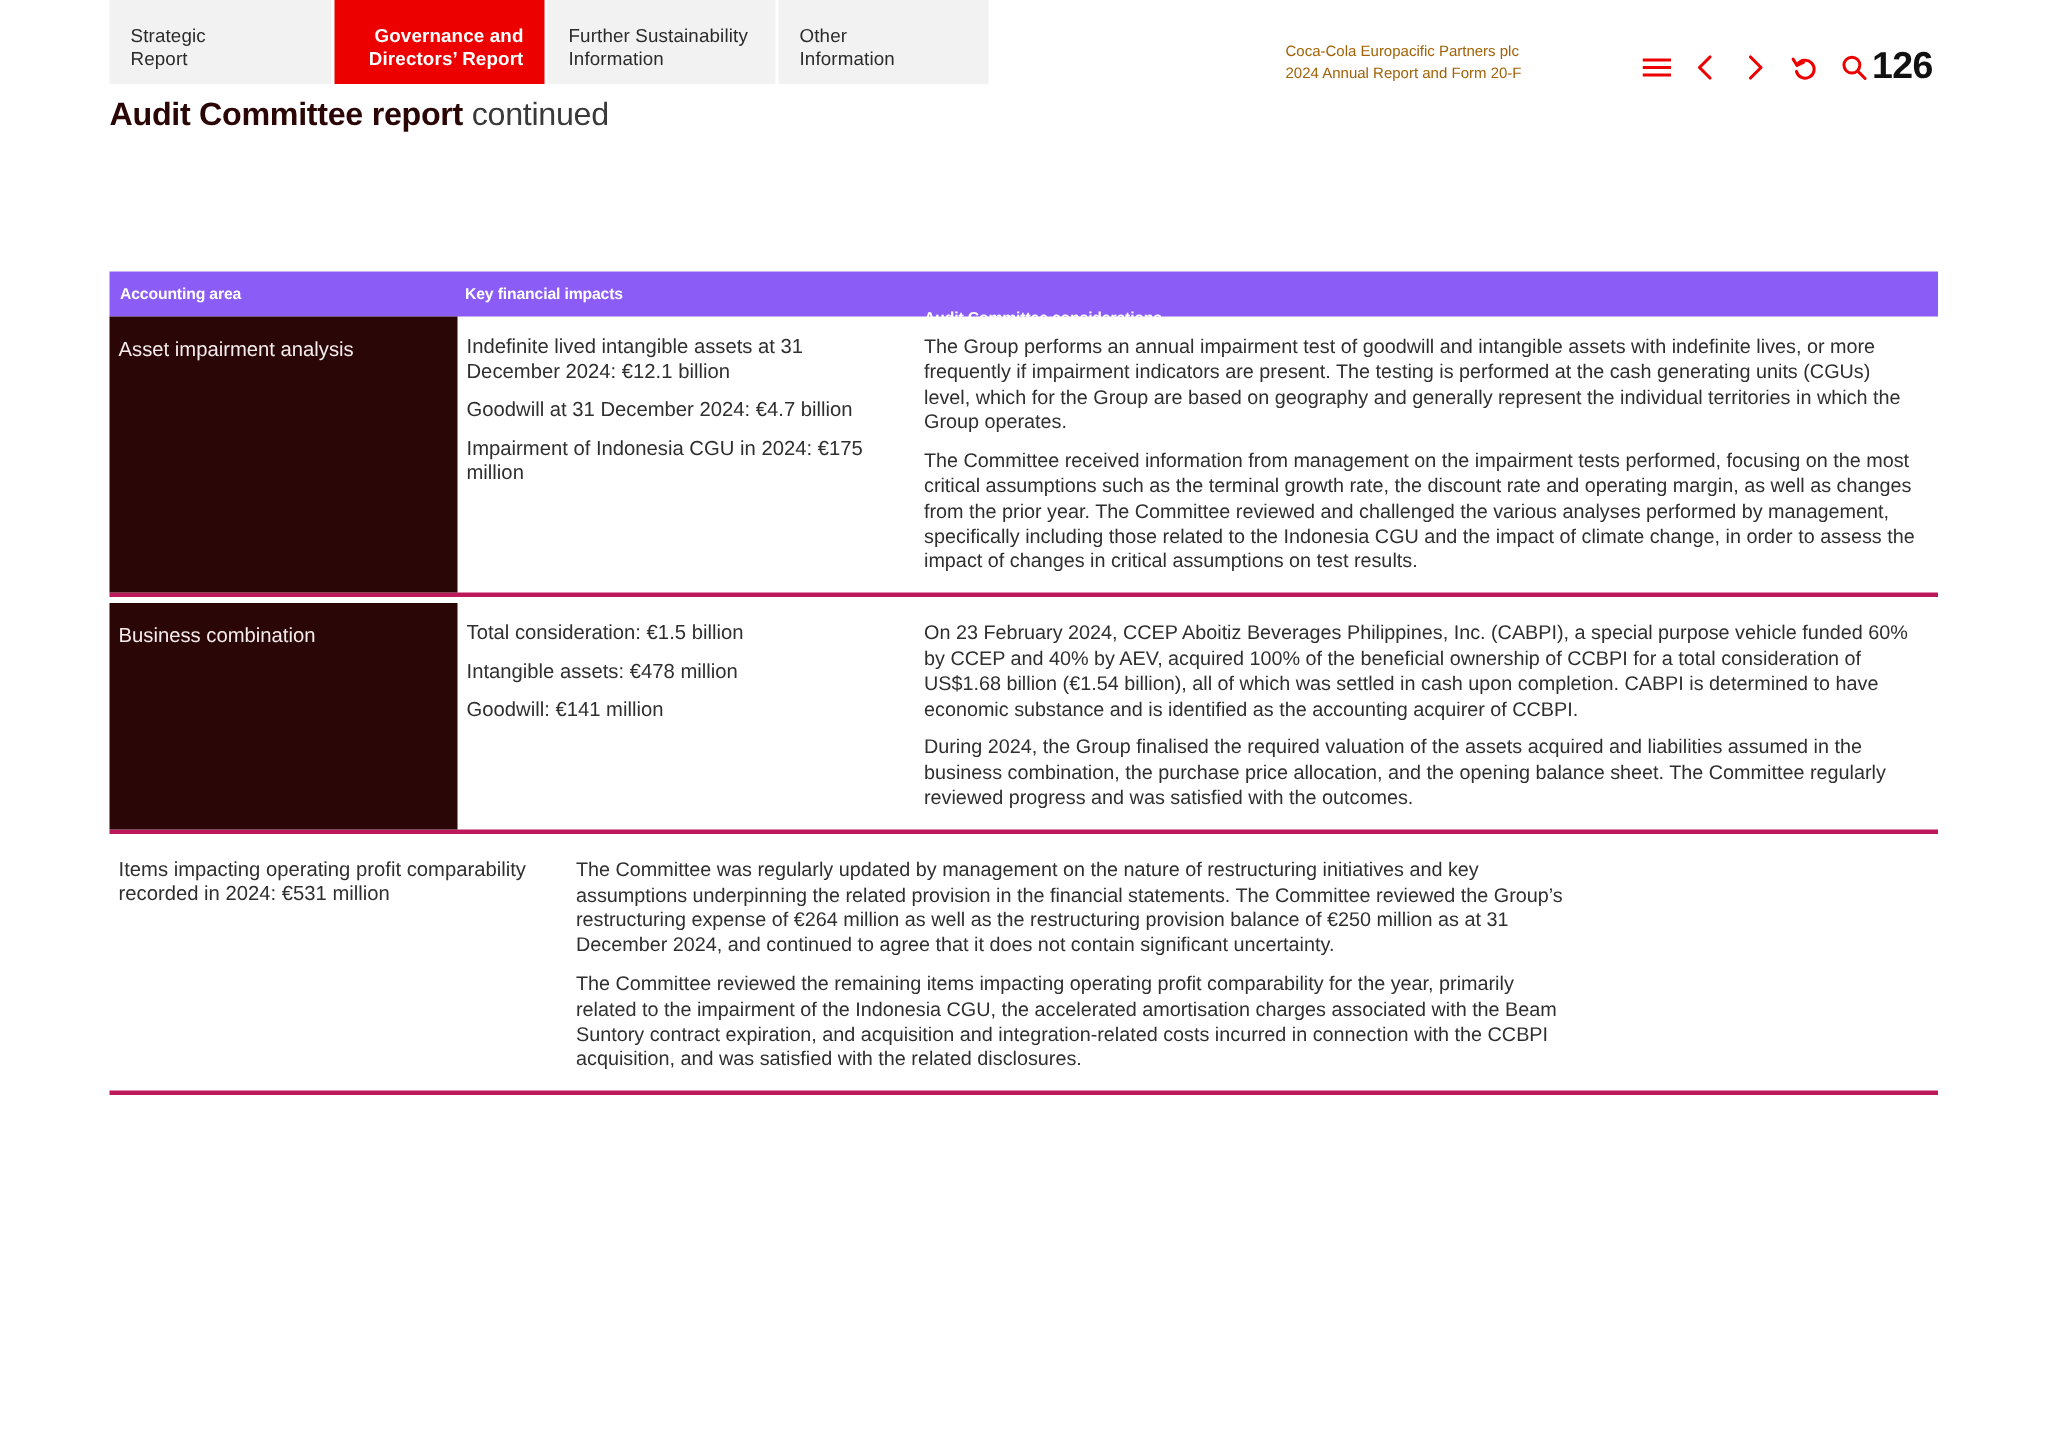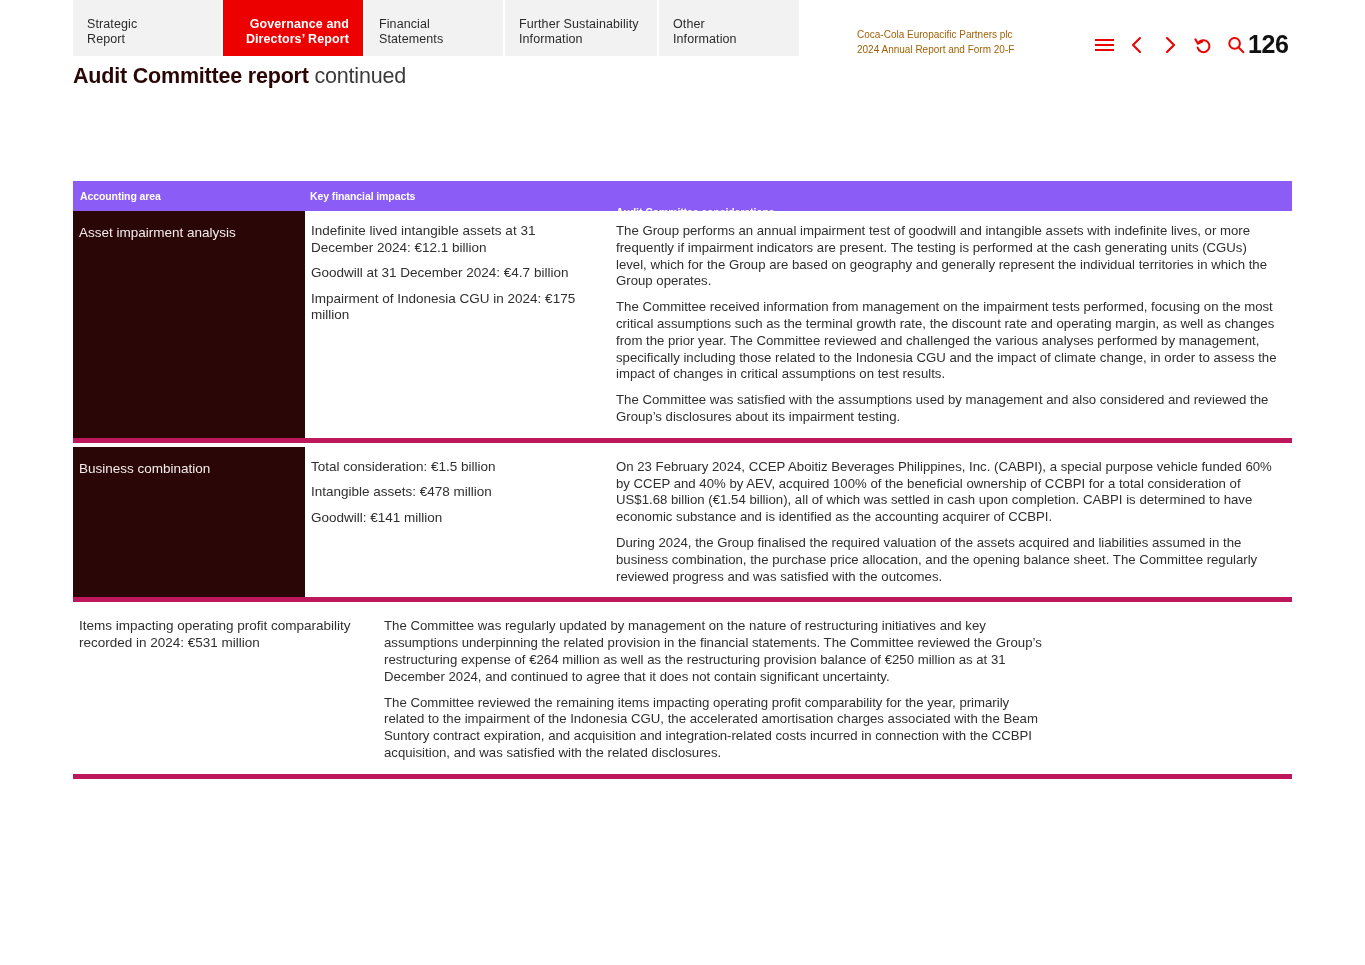--- a/index.html
+++ b/index.html
@@ -132,21 +132,21 @@
   .col2 { width: 305px; }
   .col3 { width: 682px; }
 
   .th.col1 { padding-left: 7px; }
   .th.col2 { padding-left: 5px; }
   .th.col3 { padding-left: 6px; margin-top: 32px; }
 
   .table-row {
     display: flex;
     align-items: stretch;
-    border-bottom: 5px solid #be185d;
+    border-bottom: 3px solid #be185d;
   }
   .table-row:first-of-type { border-top: 2px solid #ffffff; }
 
   .cell-area {
     background: #2b0606;
     color: #f4ecec;
     font-size: 13.5px;
     line-height: 17px;
     padding: 13px 12px 12px 6px;
   }
@@ -176,22 +176,20 @@
 </head>
 <body>
 
 <div class="page-header">
 
   <div class="tab-strip">
     <div class="nav-tab tab-w1">Strategic
 Report</div>
     <div class="nav-tab active tab-w2">Governance and
 Directors’ Report</div>
-    <div class="nav-tab tab-w3">Financial
-Statements</div>
     <div class="nav-tab tab-w4">Further Sustainability
 Information</div>
     <div class="nav-tab tab-w5">Other
 Information</div>
   </div>
 
   <div class="report-title">Coca-Cola Europacific Partners plc
 2024 Annual Report and Form 20-F</div>
 
   <div class="header-icons">
@@ -244,21 +242,20 @@
   <div class="table-row">
     <div class="cell-area col1">Asset impairment analysis</div>
     <div class="cell-impacts col2">
       <p>Indefinite lived intangible assets at 31 December 2024: €12.1 billion</p>
       <p>Goodwill at 31 December 2024: €4.7 billion</p>
       <p>Impairment of Indonesia CGU in 2024: €175 million</p>
     </div>
     <div class="cell-considerations col3">
       <p>The Group performs an annual impairment test of goodwill and intangible assets with indefinite lives, or more frequently if impairment indicators are present. The testing is performed at the cash generating units (CGUs) level, which for the Group are based on geography and generally represent the individual territories in which the Group operates.</p>
       <p>The Committee received information from management on the impairment tests performed, focusing on the most critical assumptions such as the terminal growth rate, the discount rate and operating margin, as well as changes from the prior year. The Committee reviewed and challenged the various analyses performed by management, specifically including those related to the Indonesia CGU and the impact of climate change, in order to assess the impact of changes in critical assumptions on test results.</p>
-      <p>The Committee was satisfied with the assumptions used by management and also considered and reviewed the Group’s disclosures about its impairment testing.</p>
     </div>
   </div>
 
   <div class="row-spacer"></div>
 
   <div class="table-row">
     <div class="cell-area col1">Business combination</div>
     <div class="cell-impacts col2">
       <p>Total consideration: €1.5 billion</p>
       <p>Intangible assets: €478 million</p>

